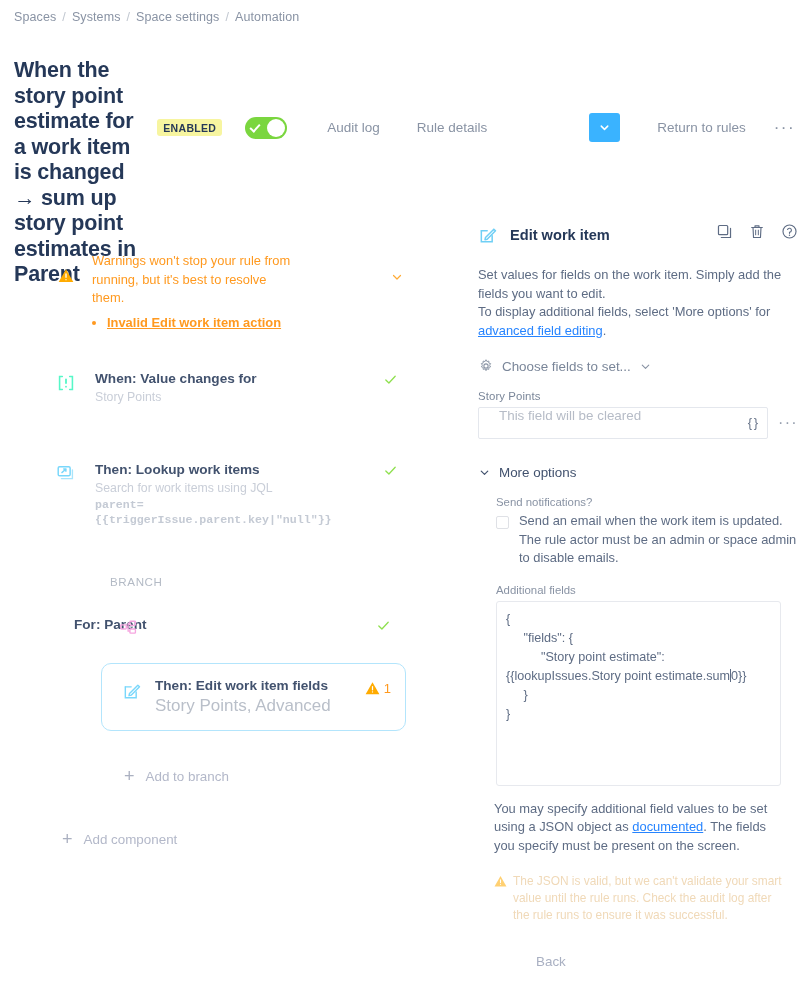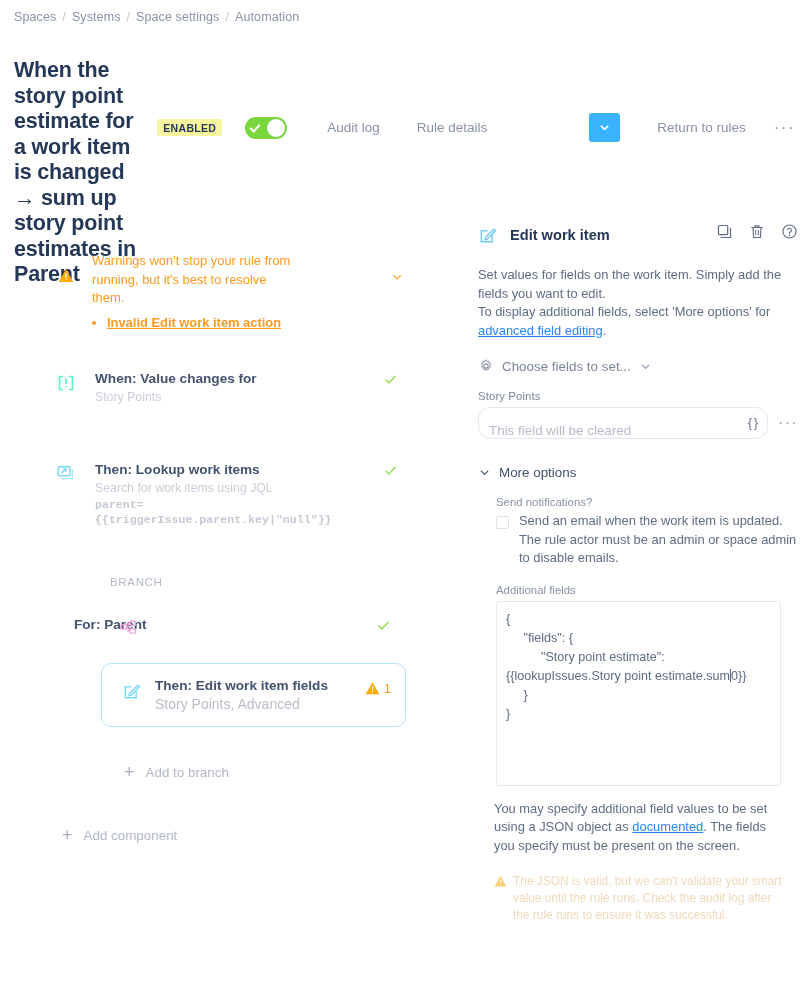--- a/index.html
+++ b/index.html
@@ -160,21 +160,21 @@
     border: 1.4px solid #b3e5fc;
     border-radius: 10px;
     padding: 14px 16px 14px 53px;
     position: relative;
     background:#fff;
   }
   .selected-card .card-icon {
     position:absolute; left: 20px; top: 17px; width:20px; height:20px;
   }
   .card-title { font-size:13.6px; font-weight:bold; color:#42526e; }
-  .card-sub { font-size:14px; color:#b9bfc9; margin-top:3px; }
+  .card-sub { font-size:17px; color:#b9bfc9; margin-top:3px; }
   .card-warn {
     position:absolute; right: 14px; top: 17px;
     display:flex; align-items:center; gap:4px;
     color:#ff991f; font-size:13px;
   }
 
   .add-row {
     display:flex; align-items:center; gap:11px;
     color:#b3b8c9; font-size:13.4px; cursor:pointer;
   }
@@ -208,24 +208,24 @@
 
   .field-label {
     margin-top: 16px;
     font-size: 11.4px; color:#7a8699; letter-spacing:.1px;
   }
   .field-row { display:flex; align-items:center; gap:10px; margin-top:5px; }
   .field-input {
     flex: 1;
     height: 32px;
     border: 1px solid #e4e7ed;
-    border-radius: 12px;
+    border-radius: 2px;
     background:#fff;
-    display:flex; align-items:flex-end;
-    padding: 0 10px;
+    display:flex; align-items:flex-start;
+    padding: 0 20px;
     font-size: 13.4px; color:#b6bcc7;
     position:relative;
   }
   .field-input .braces {
     position:absolute; right: 10px; top: 7px;
     font-size: 13px; color:#6b778c;
     font-family: "Liberation Sans", sans-serif;
     letter-spacing: -1px;
   }
   .field-dots { color:#97a0af; font-size:16px; letter-spacing:1.3px; line-height:8px; }
@@ -491,13 +491,14 @@
 
   <div class="foot-warn">
     <svg class="wi" width="13" height="13" viewBox="0 0 24 24">
       <path d="M12 2 L23 21 L1 21 Z" fill="#ffab00"></path>
       <rect x="11" y="8" width="2" height="7" fill="#fff" rx="1"></rect>
       <rect x="11" y="16.5" width="2" height="2" fill="#fff" rx="1"></rect>
     </svg>
     <span>The JSON is valid, but we can't validate your smart value until the rule runs. Check the audit log after the rule runs to ensure it was successful.</span>
   </div>
 
+  <div class="back-btn">Back</div>
 </div>
 
 </body></html>

